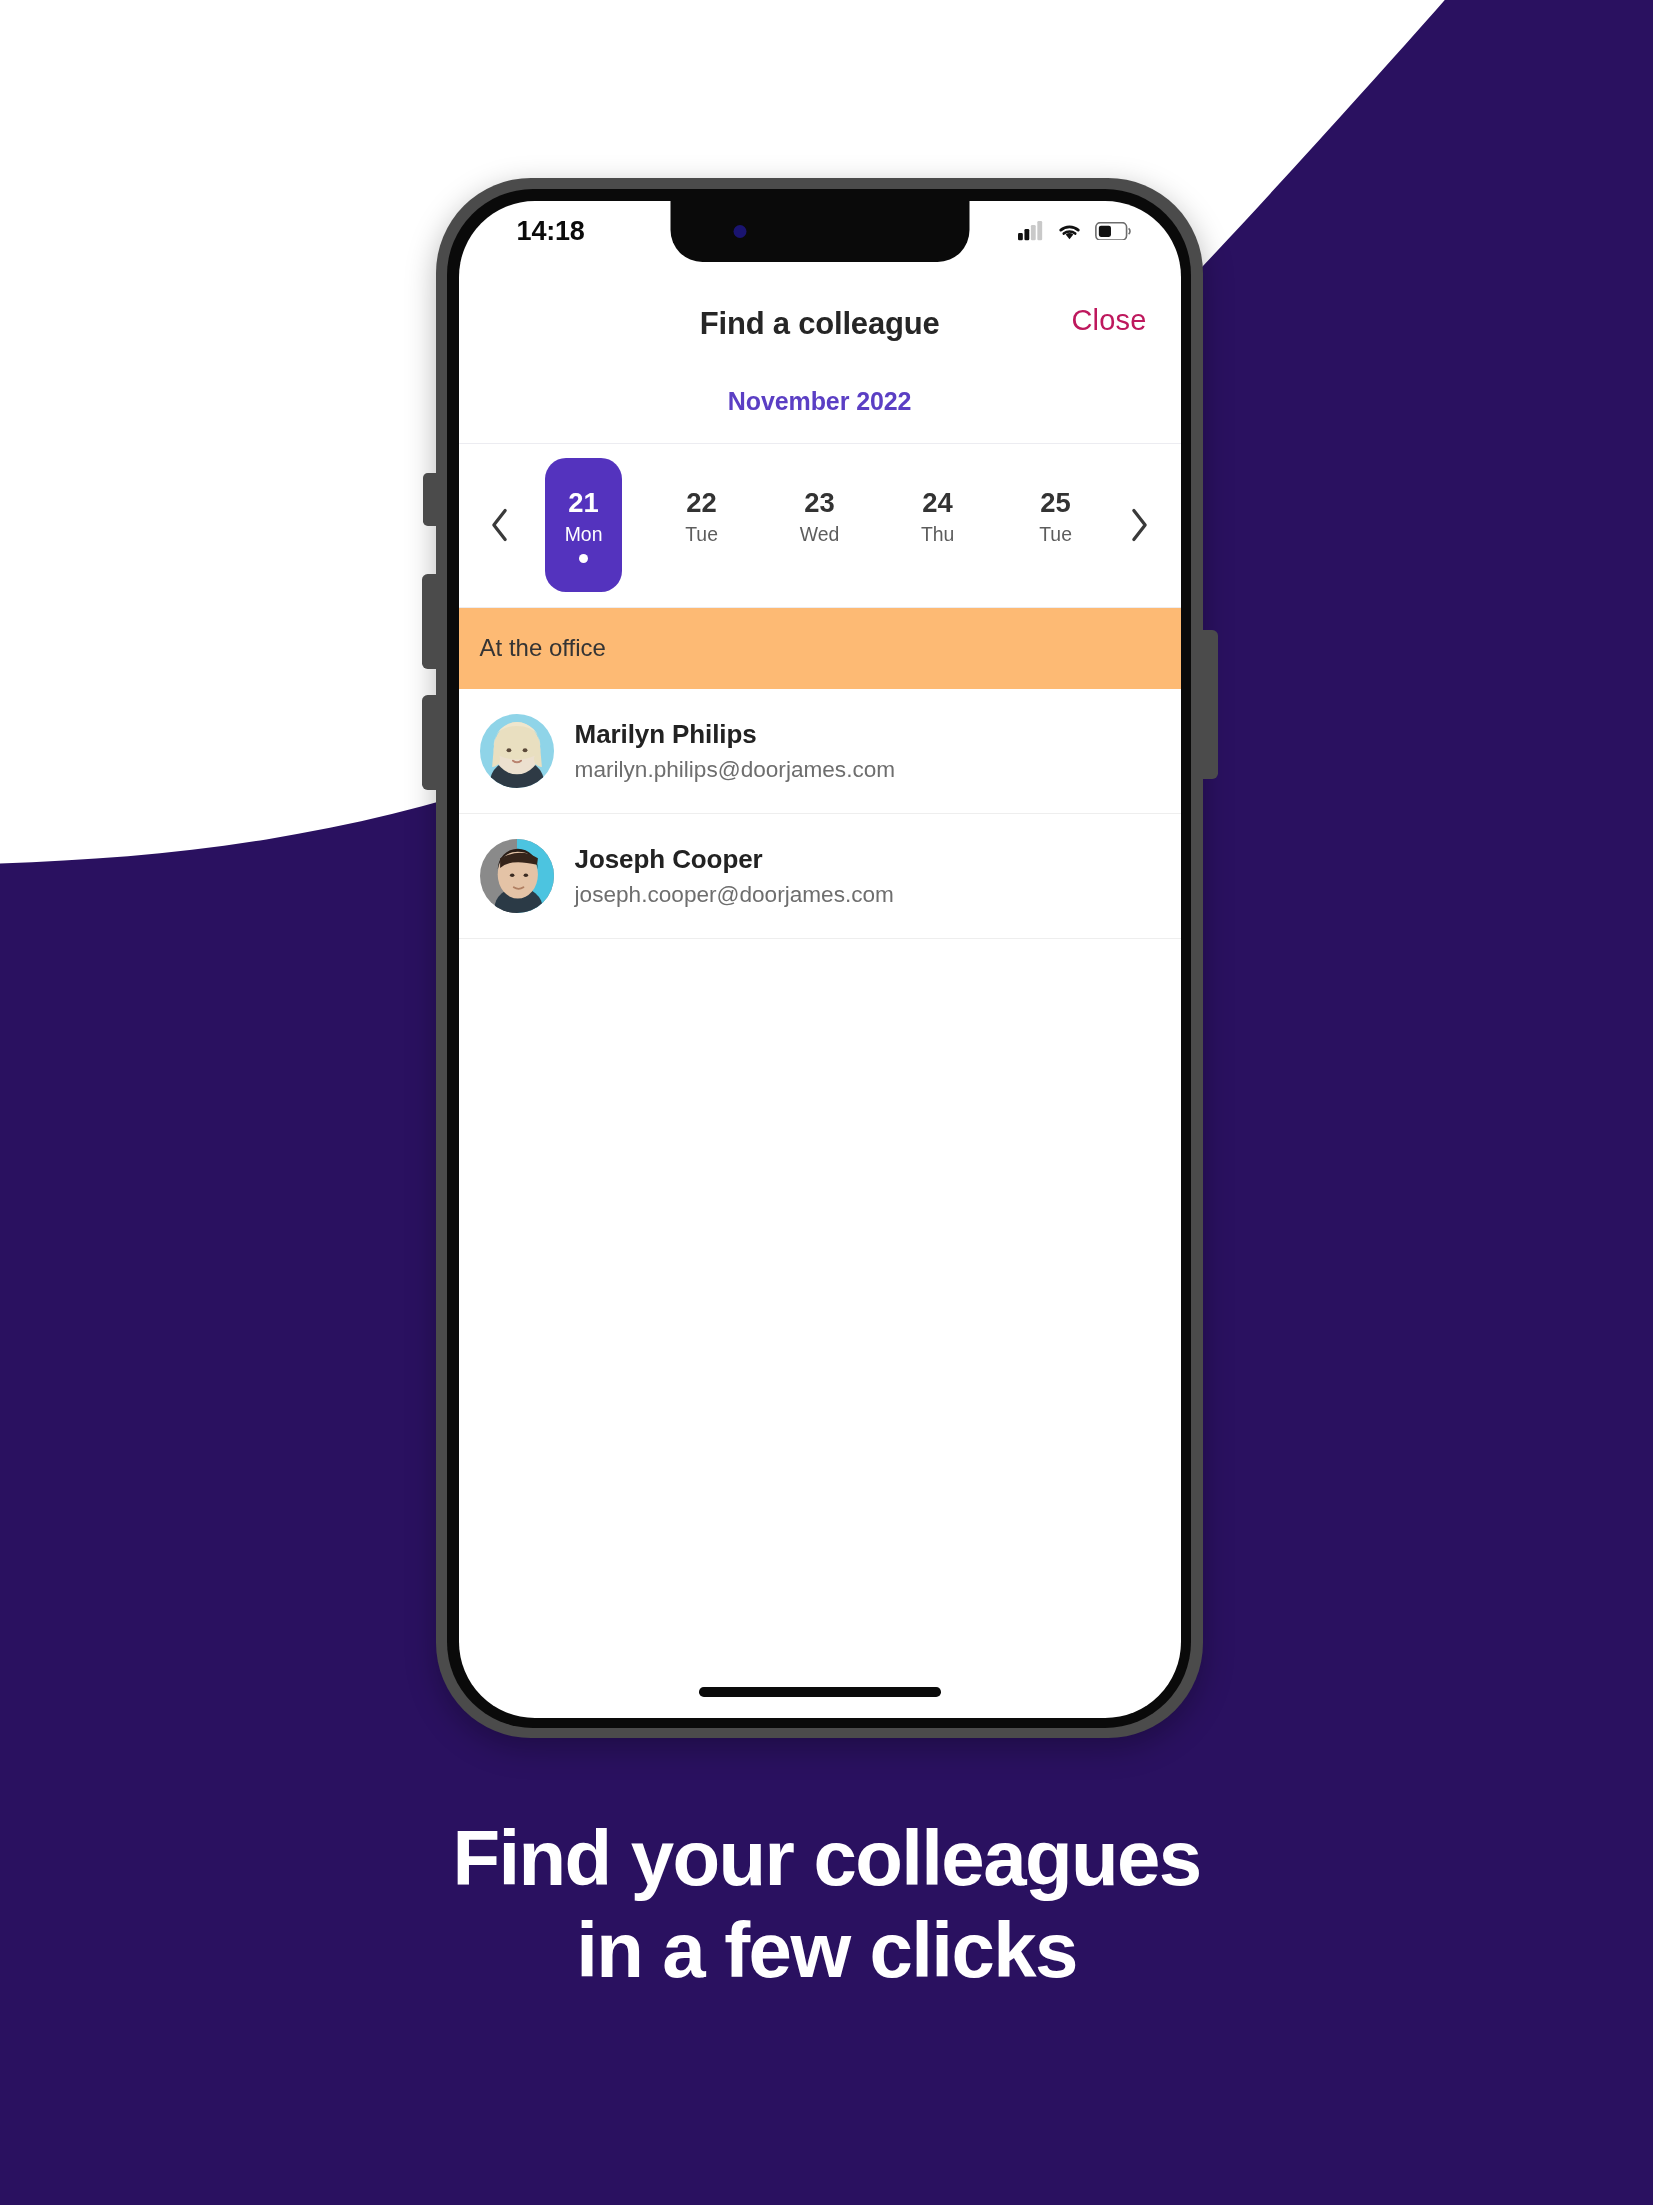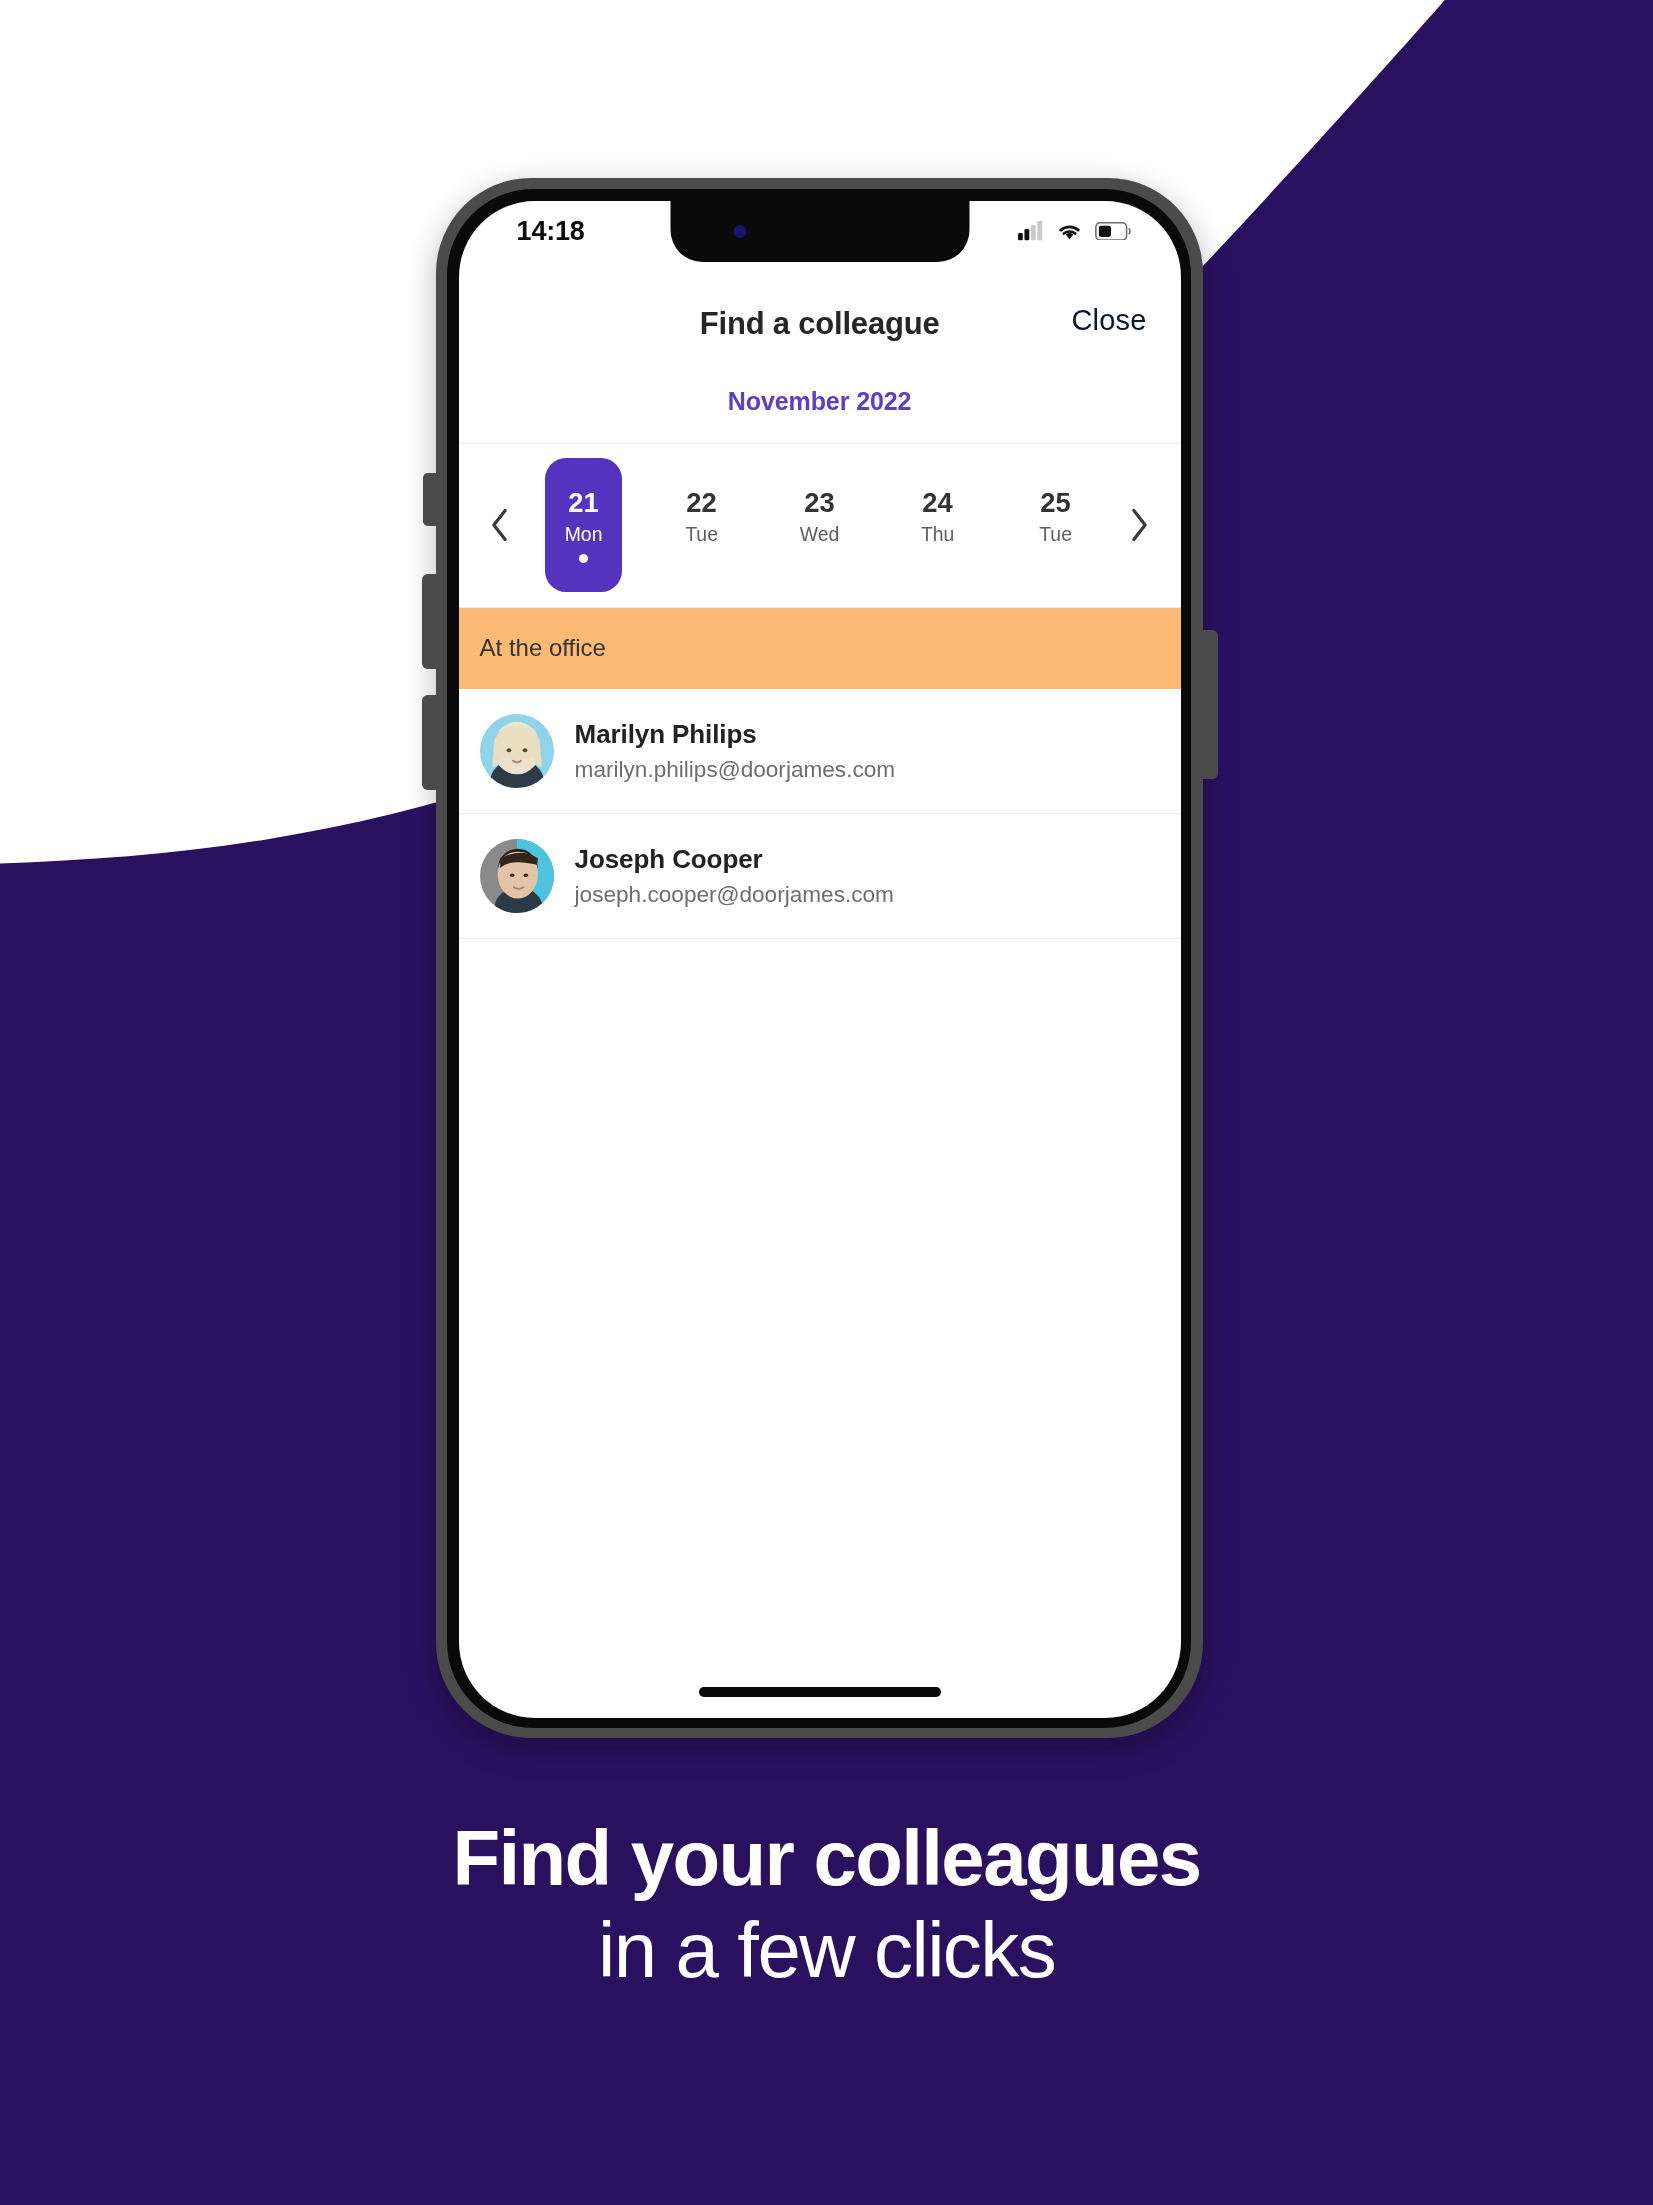--- a/index.html
+++ b/index.html
@@ -141,21 +141,21 @@
     font-size: 31px;
     font-weight: 600;
     color: #262626;
     letter-spacing: -0.2px;
   }
   #close-button {
     position: absolute;
     right: 34px;
     top: 42px;
     font-size: 29px;
-    color: #0f172a;
+    color: #be185d;
     font-weight: 400;
     letter-spacing: 0.2px;
     cursor: pointer;
   }
 
   
   #month-row {
     text-align: center;
     padding: 37px 0 27.4px;
   }
@@ -294,21 +294,21 @@
   }
   #headline-line1 {
     font-size: 78px;
     font-weight: 700;
     color: #ffffff;
     letter-spacing: -1.6px;
     line-height: 1.18;
   }
   #headline-line2 {
     font-size: 78px;
-    font-weight: 400;
+    font-weight: 700;
     color: #ffffff;
     letter-spacing: -1.6px;
     line-height: 1.18;
   }
 </style>
 </head>
 <body>
 
 <svg id="bg-canvas" viewBox="0 0 2048 2732" preserveAspectRatio="none">
   <rect x="0" y="0" width="2048" height="2732" fill="#ffffff"></rect>

